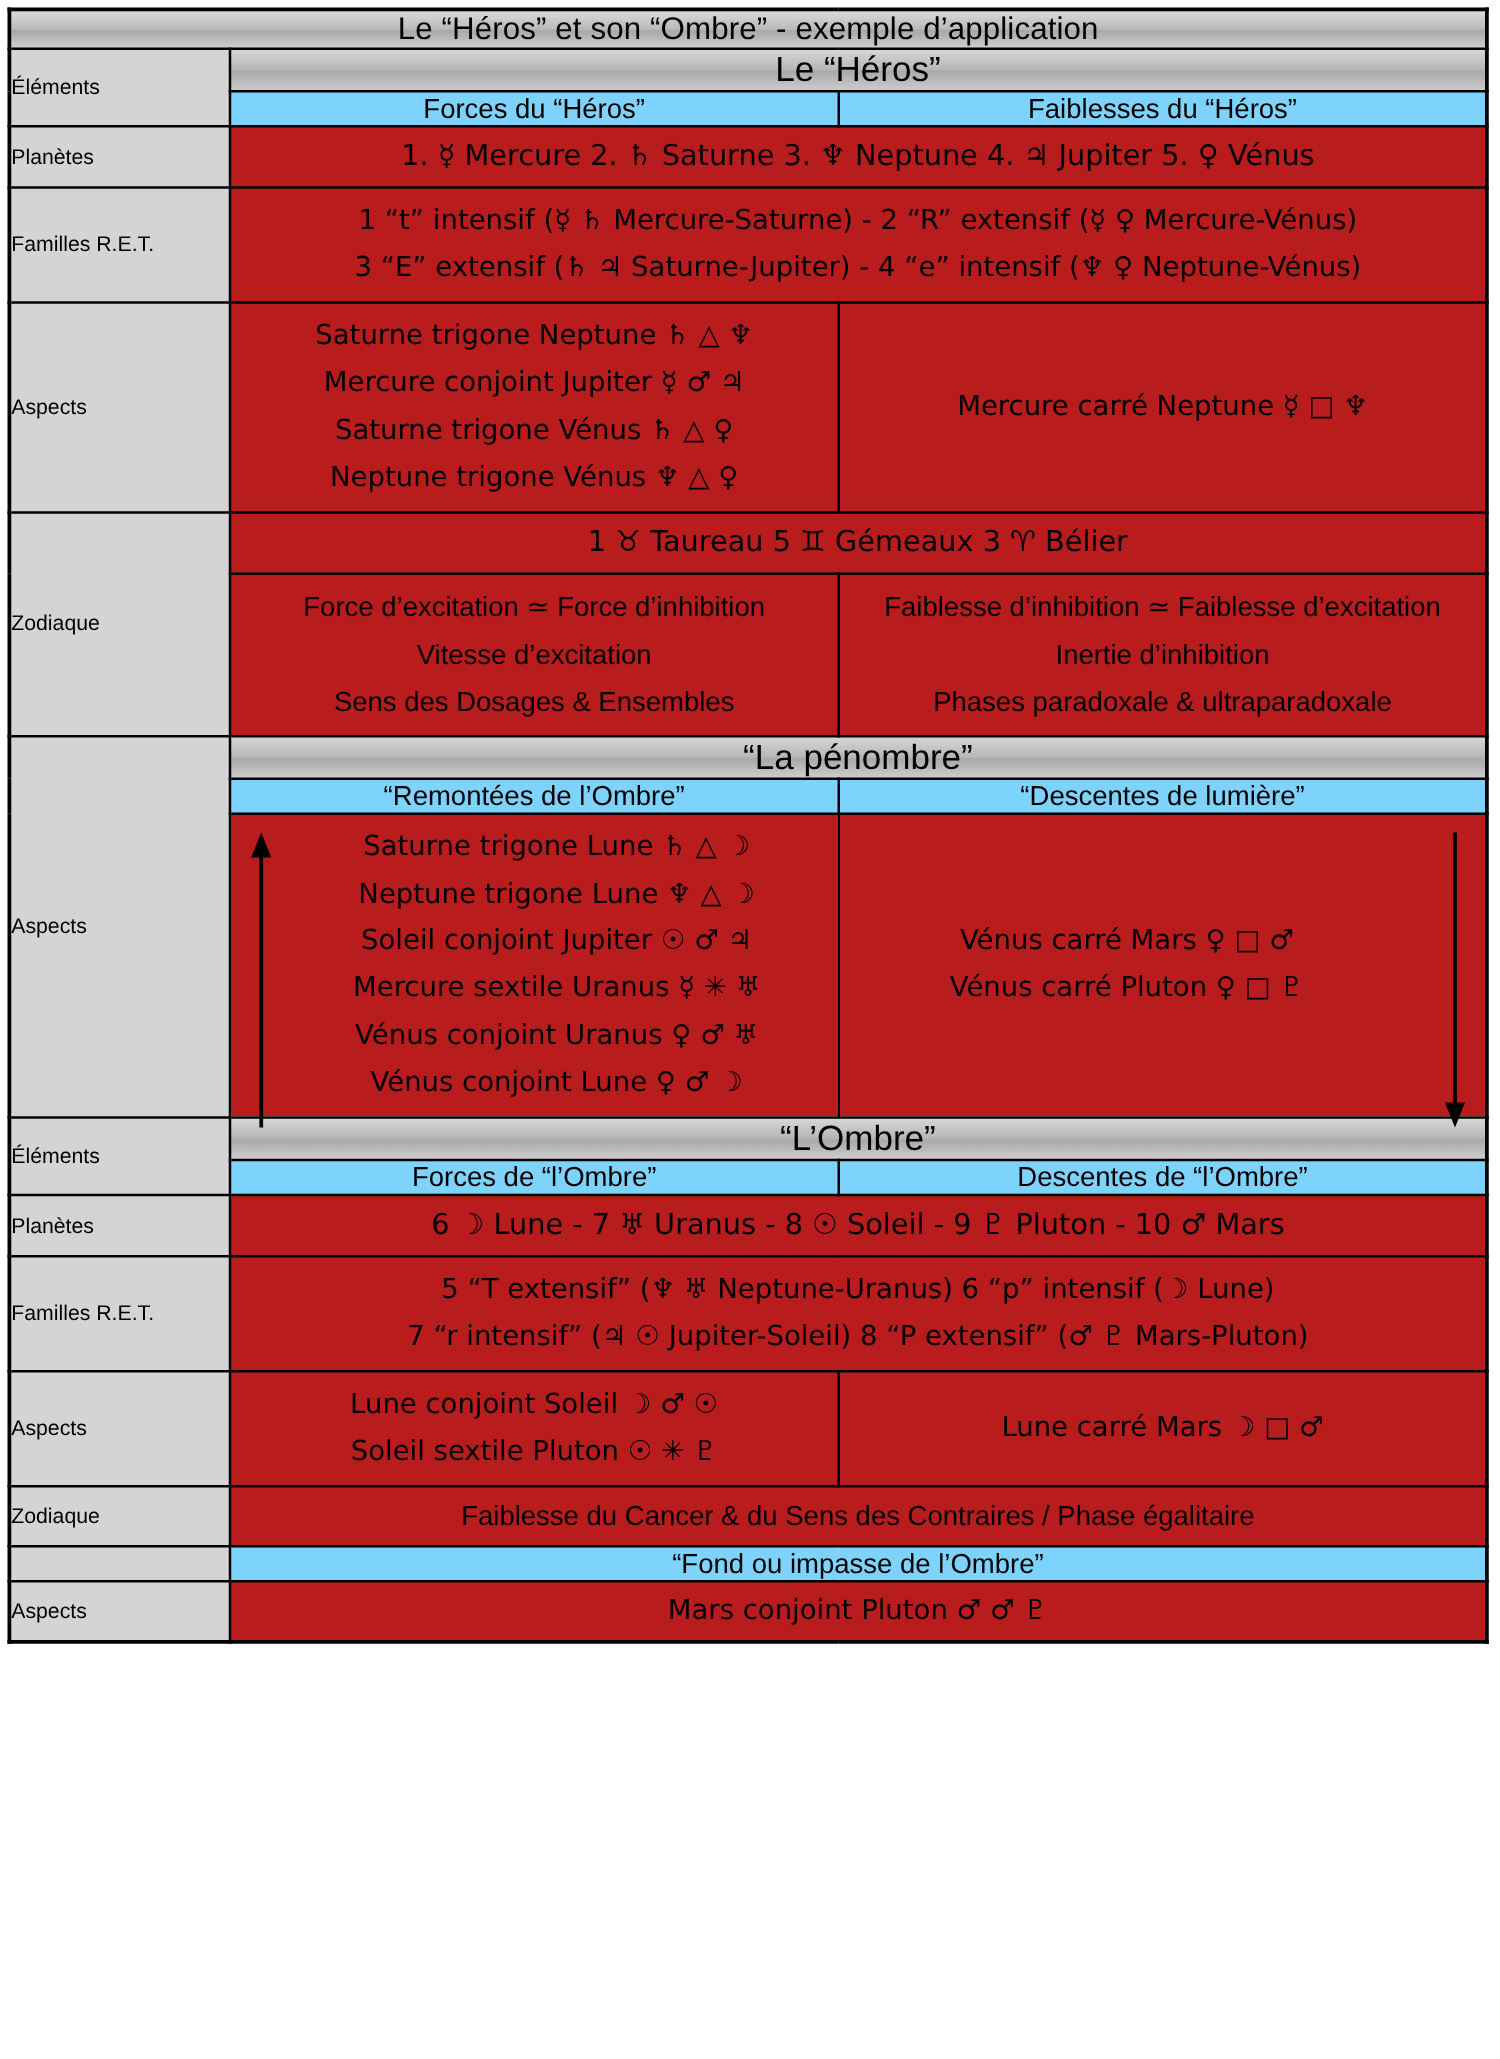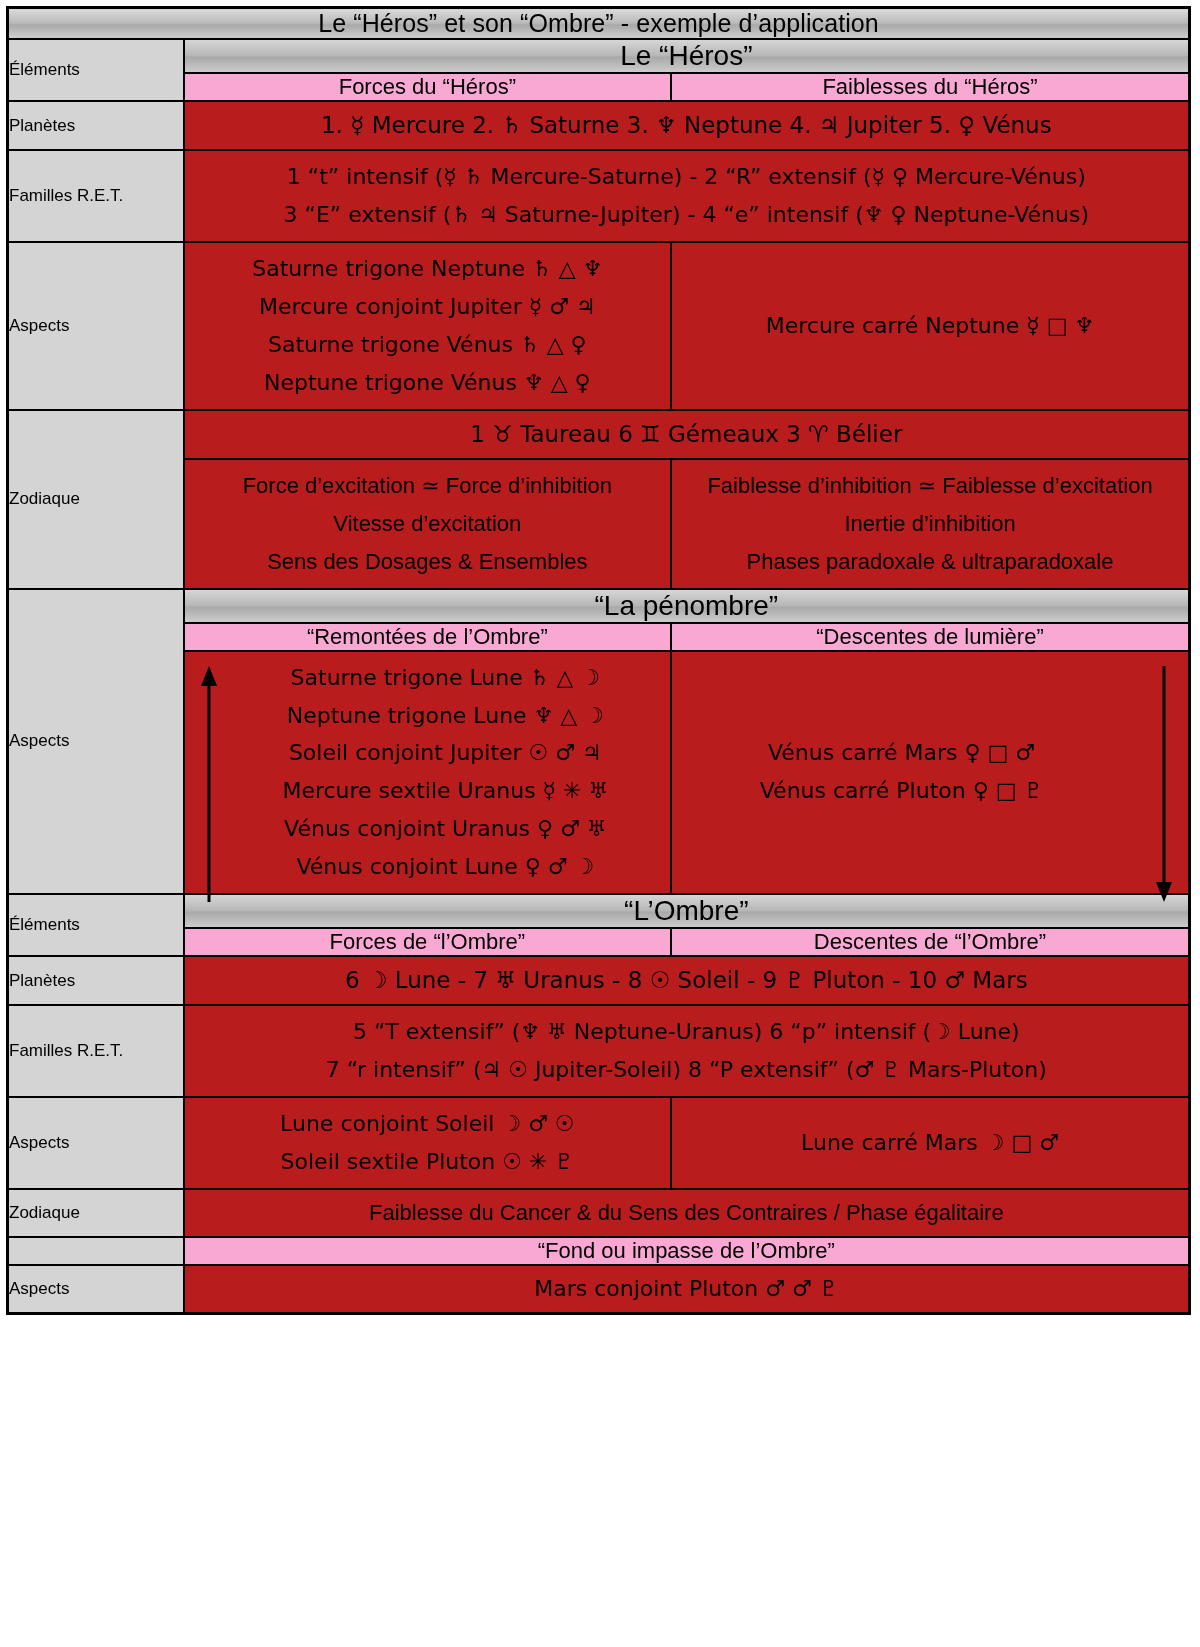--- a/index.html
+++ b/index.html
@@ -47,21 +47,21 @@
     text-align: left;
     width: 176px;
   }
   .bandmain {
     background: linear-gradient(to bottom, #d6d6d6 0%, #b7b7b7 48%, #a9a9a9 54%, #cccccc 100%);
     text-align: center;
     font-size: 28px;
     padding: 7px 6px;
   }
   .bandsub {
-    background: #f9a8d4;
+    background: #7dd3fc;
     text-align: center;
     font-size: 22px;
     padding: 7px 6px;
     margin-left: 32px;
   }
   .white {
     background: #b91c1c;
     text-align: center;
     font-size: 22px;
   }
@@ -141,21 +141,21 @@
         <td class="white">
           <div class="cellpad lines sym">
             <div>Mercure carré Neptune ☿ □ ♆</div>
           </div>
         </td>
       </tr>
 
       <tr>
         <td rowspan="2" class="rowlabel">Zodiaque</td>
         <td colspan="2" class="white">
-          <div class="cellpad big sym">1 ♉  Taureau 6 ♊  Gémeaux 3 ♈  Bélier</div>
+          <div class="cellpad big sym">1 ♉  Taureau 5 ♊  Gémeaux 3 ♈  Bélier</div>
         </td>
       </tr>
       <tr>
         <td class="white">
           <div class="cellpad lines">
             <div>Force d’excitation ≃ Force d’inhibition</div>
             <div>Vitesse d’excitation</div>
             <div>Sens des Dosages &amp; Ensembles</div>
           </div>
         </td>

